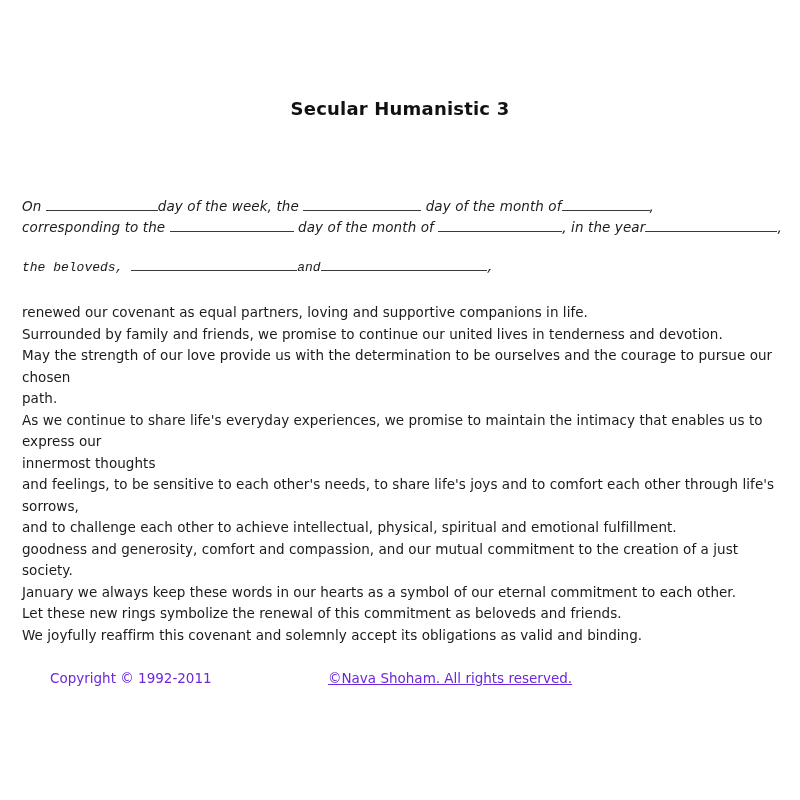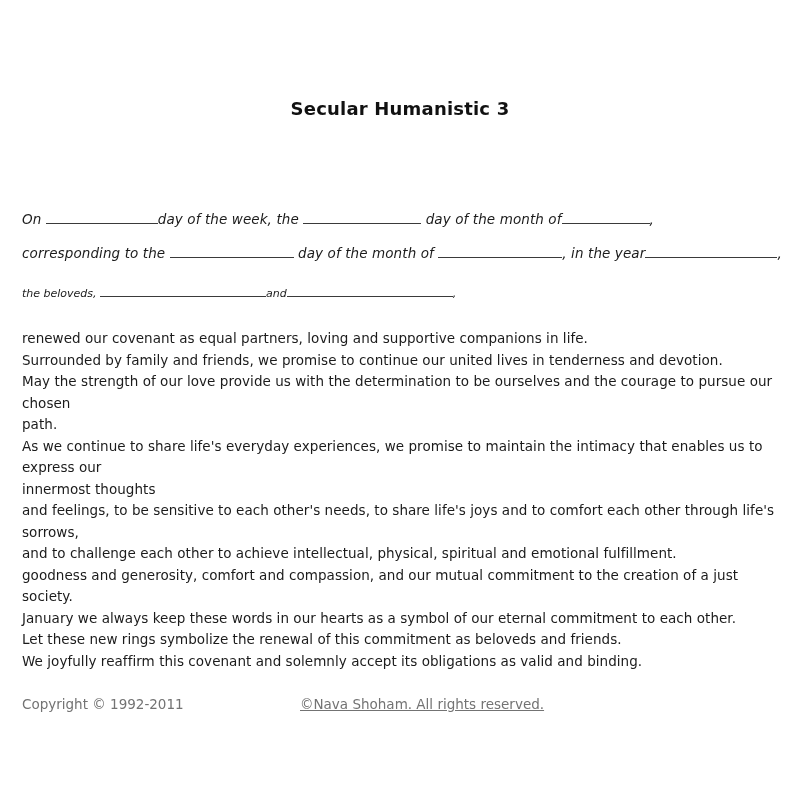--- a/index.html
+++ b/index.html
@@ -40,47 +40,48 @@
   }
   .fill-lines {
     font-size: 13.5px;
     line-height: 21px;
     color: #1b1b1b;
     font-style: italic;
     letter-spacing: 0.1px;
   }
   .fill-lines .ln {
     white-space: nowrap;
-    margin-top: 13px;
   }
   .beloveds-line {
     margin-top: 19px;
-    font-size: 11px;
+    font-size: 13px;
     line-height: 21px;
     font-style: italic;
     color: #1b1b1b;
     white-space: nowrap;
+    font-family: Liberation Mono, monospace;
   }
   .vows {
     margin-top: 24px;
     font-size: 13.5px;
     line-height: 21.5px;
     color: #1b1b1b;
     letter-spacing: 0.05px;
   }
   .vows .vl {
     display: block;
   }
   .copyright-row {
     margin-top: 22px;
     font-size: 13.5px;
     line-height: 20px;
-    color: #737373;
+    color: #6d28d9;
     display: flex;
     align-items: baseline;
+    margin-left: 28px;
   }
   .copyright-left {
     width: 278px;
     flex: 0 0 278px;
   }
   .copyright-right {
     flex: 1 1 auto;
     text-decoration: underline;
   }
   .u {

